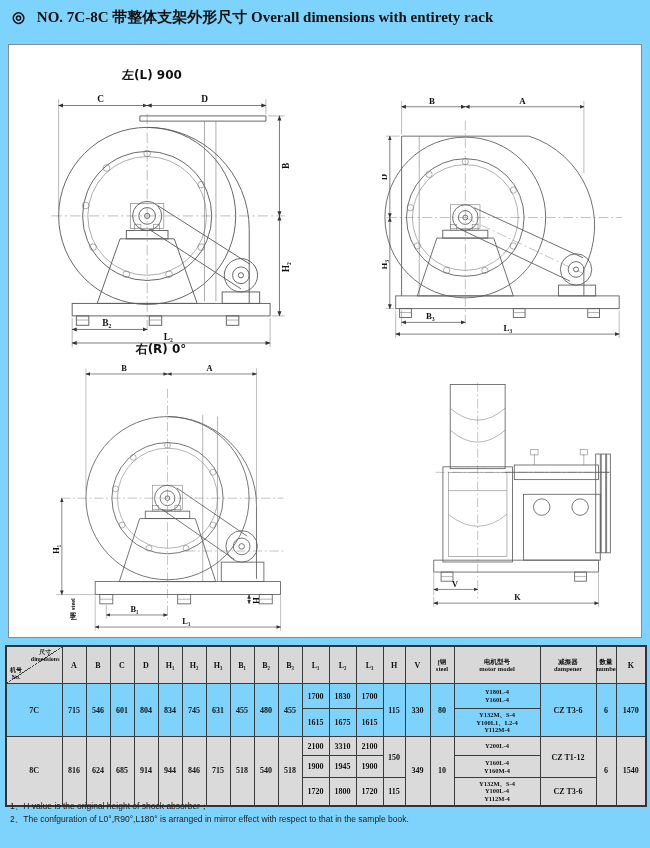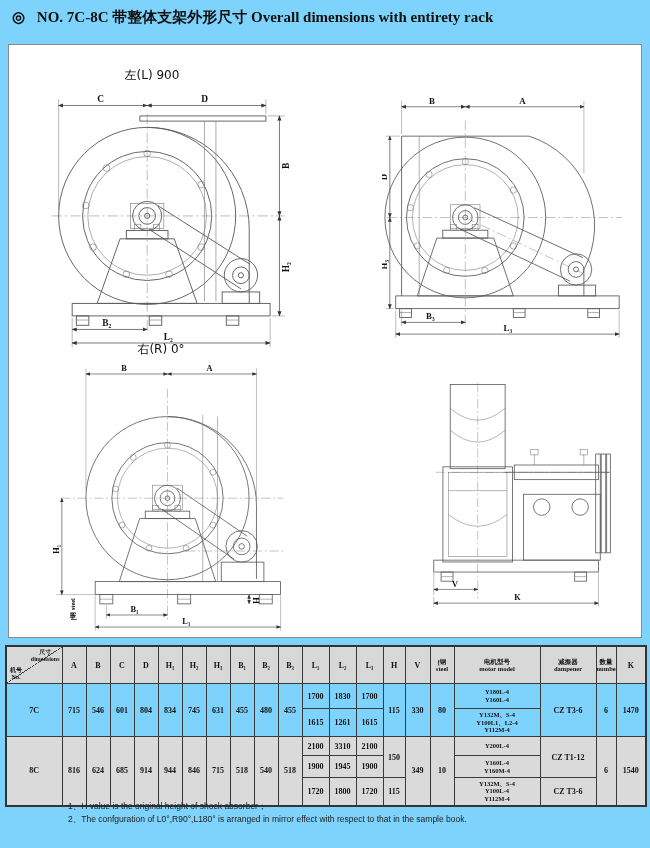--- a/index.html
+++ b/index.html
@@ -1,41 +1,41 @@
 <!DOCTYPE html>
 <html><head>
 <meta charset="utf-8">
 <style>
   html,body{margin:0;padding:0;background:#fff;}
   .page{position:relative;width:650px;height:848px;background:#7dd3fc;font-family:"Liberation Serif",serif;overflow:hidden;}
   .title-row{position:absolute;left:12px;top:8px;width:630px;font-weight:bold;font-size:15px;color:#111;white-space:nowrap;}
   .title-row .bullet{font-size:15px;margin-right:8px;}
   .panel{position:absolute;left:8px;top:44px;width:632px;height:592px;border:1.5px solid #8a8a8a;background:#fff;}
-  .dwg-label{position:absolute;font-family:"DejaVu Sans",sans-serif;font-weight:normal;font-size:12px;color:#111;text-align:center;white-space:nowrap;}
+  .dwg-label{position:absolute;font-family:"DejaVu Sans",sans-serif;font-weight:bold;font-size:12px;color:#111;text-align:center;white-space:nowrap;}
   .dwg{position:absolute;}
   svg .ln{fill:none;stroke:#5c5c5c;stroke-width:0.9;}
   svg .lt{fill:none;stroke:#7a7a7a;stroke-width:0.6;}
   svg .cl{fill:none;stroke:#8d8d8d;stroke-width:0.55;stroke-dasharray:10 3 2 3;}
   svg .dm{fill:none;stroke:#4a4a4a;stroke-width:0.7;}
   svg .xt{fill:none;stroke:#777;stroke-width:0.5;}
   svg text.dt{font:bold 9px "Liberation Serif",serif;fill:#111;}
   svg text.ds{font:bold 7px "Liberation Serif",serif;fill:#111;}
   table.spec{position:absolute;left:5px;top:645px;width:640px;border-collapse:collapse;table-layout:fixed;
     font-family:"Liberation Serif",serif;font-size:8px;font-weight:bold;color:#111;border:2px solid #333;}
   table.spec td{border:1px solid #3a3a3a;text-align:center;vertical-align:middle;padding:0;overflow:hidden;}
   table.spec td.hd{background:#d8d8d8;}
   table.spec td.shade{background:#dadada;}
   table.spec .two{font-size:6.5px;line-height:1.15;}
   .pre{white-space:pre-line;font-size:6.5px;line-height:1.2;}
   .corner{position:relative;width:100%;height:36px;background:#d8d8d8;
     background-image:linear-gradient(to bottom right,transparent 49.4%,#3a3a3a 49.4%,#3a3a3a 50.6%,transparent 50.6%);}
   .corner .c-top{position:absolute;right:2px;top:2px;font-size:6px;line-height:1.15;text-align:center;}
   .corner .c-bot{position:absolute;left:3px;bottom:2px;font-size:6px;line-height:1.15;text-align:center;}
   .notes{position:absolute;left:10px;top:800px;width:632px;font-size:9.5px;font-weight:bold;color:#111;}
-  .notes .en{font-family:"Liberation Sans",sans-serif;font-weight:normal;font-size:8.5px;margin-left:58px;margin-top:1px;color:#222;}
+  .notes .en{font-family:"Liberation Sans",sans-serif;font-weight:normal;font-size:8.5px;margin-top:1px;color:#222;}
 </style>
 </head>
 <body>
 
 <div class="page">
 
   <div class="title-row">
     <span class="bullet">◎</span>
     <span>NO. 7C-8C 带整体支架外形尺寸</span>
     <span>Overall dimensions with entirety rack</span>
@@ -458,21 +458,21 @@
       <td rowspan="2">80</td>
       <td class="pre">Y180L-4
 Y160L-4</td>
       <td rowspan="2">CZ T3-6</td>
       <td rowspan="2">6</td>
       <td rowspan="2">1470</td>
     </tr>
 
     <tr style="height:28px;padding-left:48px;">
       <td>1615</td>
-      <td>1261</td>
+      <td>1675</td>
       <td>1615</td>
       <td class="pre">Y132M、S-4
 Y100L1、L2-4
 Y112M-4</td>
     </tr>
 
     <tr style="height:19px;">
       <td rowspan="3" class="shade">8C</td>
       <td rowspan="3" class="shade">816</td>
       <td rowspan="3" class="shade">624</td>

